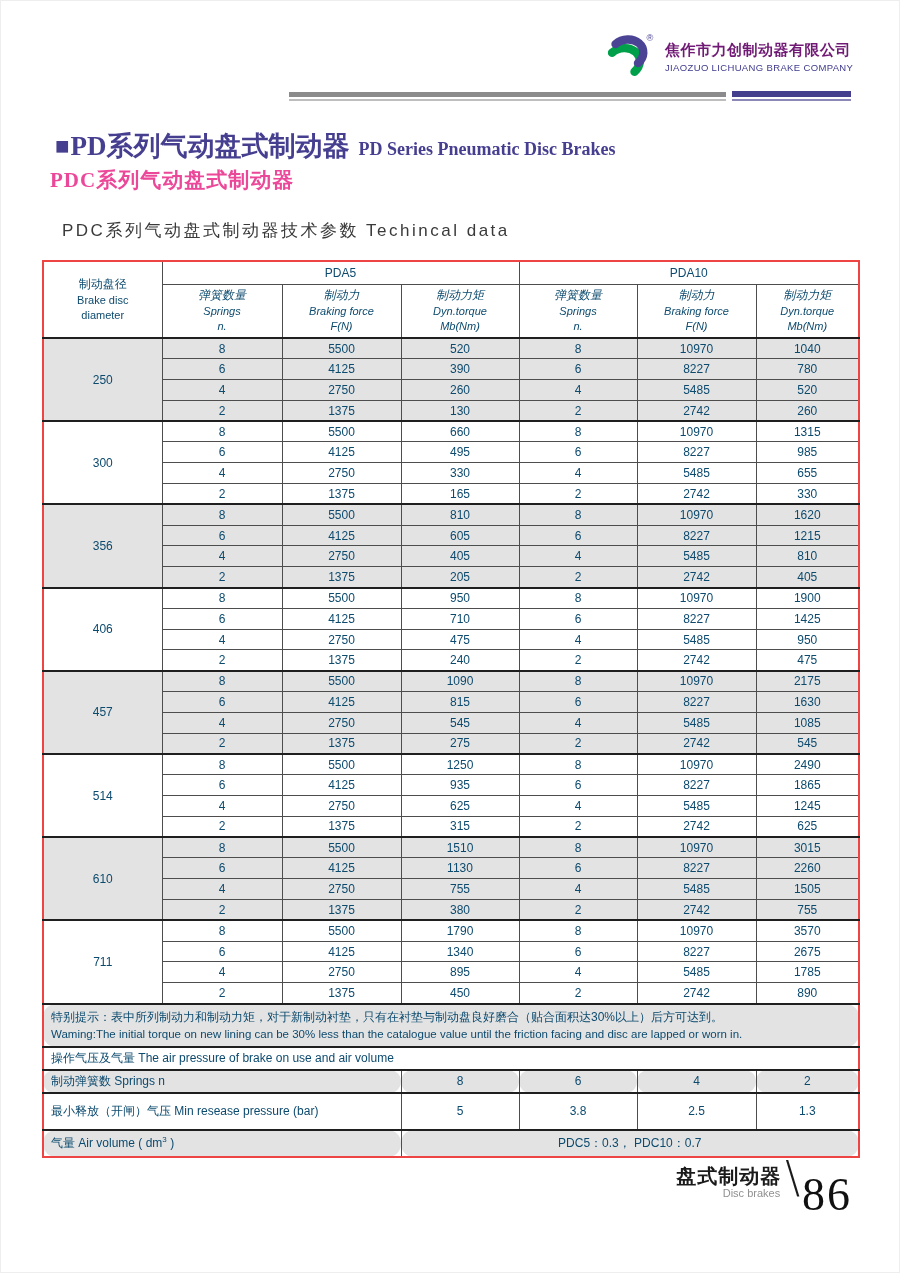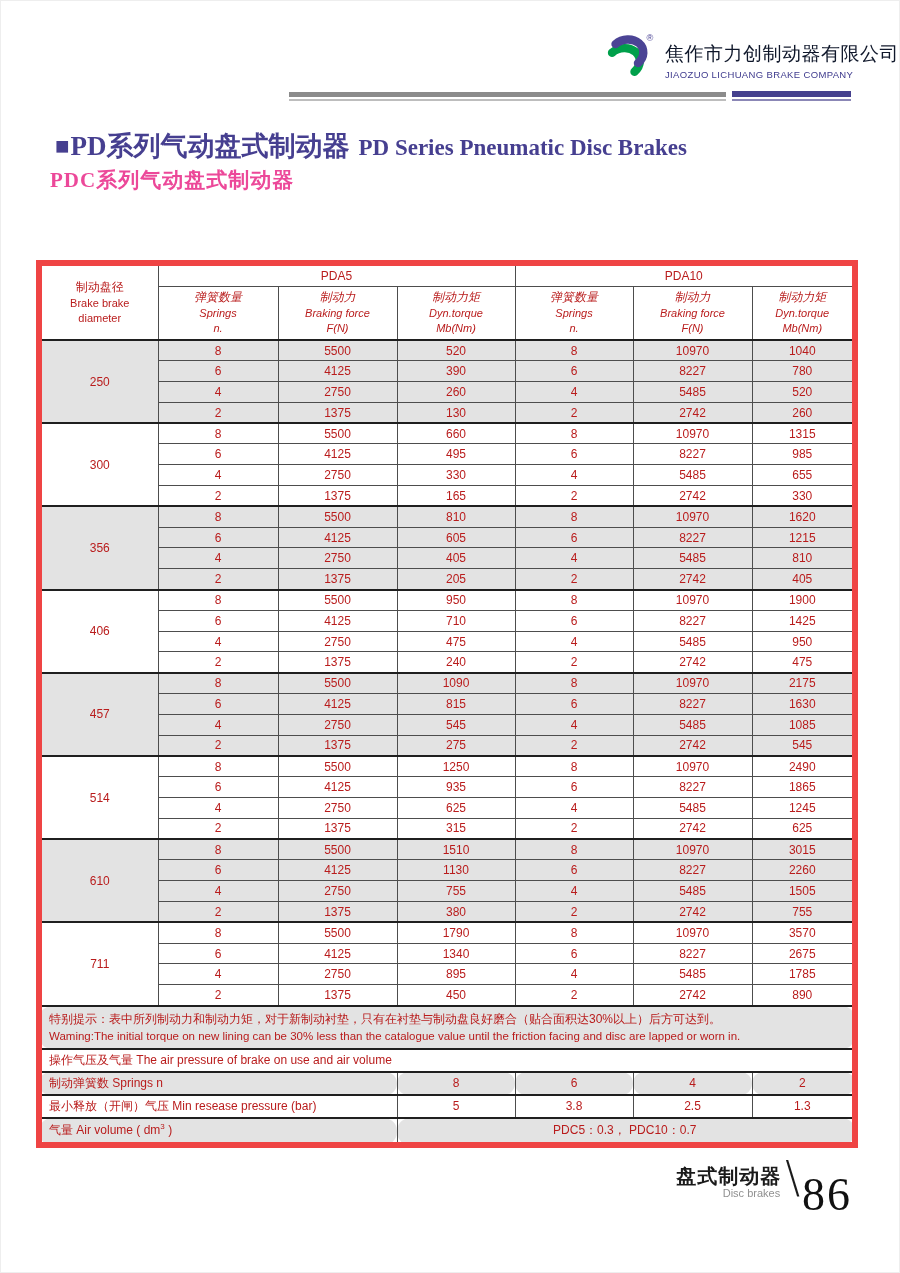--- a/index.html
+++ b/index.html
@@ -3,55 +3,55 @@
 <meta charset="utf-8">
 <style>
   * { margin:0; padding:0; box-sizing:border-box; }
   body { background:#fdfdfd; font-family:"Liberation Sans","DejaVu Sans",sans-serif; }
   .page { position:relative; width:900px; height:1273px; background:#ffffff; overflow:hidden; color:#2b2b2b; margin:0 auto; box-shadow:0 0 0 1px #eee inset; }
 
   
   .brand { position:absolute; left:592px; top:30px; display:flex; align-items:flex-start; }
   .logo-wrap { position:relative; width:66px; height:54px; }
   .names { margin-left:7px; margin-top:11px; }
-  .company-cn { font-size:19px; font-weight:normal; color:#0f172a; letter-spacing:0.5px; white-space:nowrap; }
+  .company-cn { font-size:15px; font-weight:bold; color:#701a75; letter-spacing:0.5px; white-space:nowrap; }
   .company-en { font-size:9.5px; color:#3e3a8d; letter-spacing:0.35px; margin-top:2px; white-space:nowrap; }
 
   .rule-gray   { position:absolute; left:289px; top:92px;  width:437px; height:5px; background:#8b8b8b; }
   .rule-gray2  { position:absolute; left:289px; top:99px;  width:437px; height:2px; background:#bdbdbd; }
   .rule-purple { position:absolute; left:732px; top:91px;  width:119px; height:6px; background:#45408e; }
   .rule-purple2{ position:absolute; left:732px; top:99px;  width:119px; height:2px; background:#8b87b6; }
 
   
   .title1 { position:absolute; left:55px; top:128px; font-family:"Liberation Serif","DejaVu Serif",serif; font-weight:bold; color:#463f90; font-size:27px; white-space:nowrap; }
   .title1 .marker { font-size:24px; vertical-align:1px; margin-right:1px; }
-  .title1 .t-en { font-size:23px; margin-left:9px; }
+  .title1 .t-en { font-size:18px; margin-left:9px; }
   .title2 { position:absolute; left:50px; top:166px; font-family:"Liberation Serif","DejaVu Serif",serif; font-weight:bold; color:#ec4899; font-size:21px; letter-spacing:1px; }
   .table-title { position:absolute; left:62px; top:219px; font-size:17px; color:#3a3a3a; letter-spacing:2.5px; }
 
   
-  table.t { position:absolute; left:36px; top:260px; width:816px; border-collapse:collapse; table-layout:fixed; font-size:12px; color:#b91c1c; border:6px solid #ef4444; }
+  table.t { position:absolute; left:42px; top:260px; width:816px; border-collapse:collapse; table-layout:fixed; font-size:12px; color:#0c4a6e; border:2px solid #ef4444; }
   .t th, .t td { border:1px solid #4d4d4d; text-align:center; vertical-align:middle; font-weight:normal; padding:0; }
   tr.head-top { height:23px; }
   tr.head-sub { height:54px;font-style:italic; }
   tr.head-sub th { border-bottom:2px solid #1f1f1f; }
   .hline { line-height:1.4; }
   .h-cn { font-size:12px; }
   .h-en, .h-unit { font-size:11px; }
   tr.data-row { height:20.8px; }
   tr.shade td { background:#e3e3e3; }
   tr.group-start td { border-top:2px solid #1f1f1f; }
   tr.special td { border-top:2px solid #1f1f1f;border-radius:13px; }
   td.left-cell { text-align:left; padding:2px 7px; }
   tr.note-row { height:43px; }
   .note-cn { font-size:12px; line-height:1.5; }
   .note-en { font-size:11.5px; line-height:1.4; }
   tr.air-title-row { height:22px;padding-left:31px; }
   tr.springs-row { height:22px; }
-  tr.pressure-row { height:23px; }
+  tr.pressure-row { height:37px; }
   tr.volume-row { height:27px;margin-top:28px; }
   sup { font-size:8px; }
 
   
   .footer { position:absolute; top:1154px; left:0; width:852px; display:flex; justify-content:flex-end; align-items:flex-start; }
   .f-names { text-align:right; margin-top:12px; }
   .f-cn { font-size:20px; font-weight:bold; color:#1a1a1a; letter-spacing:1px; line-height:1; }
   .f-en { font-size:11px; color:#909090; margin-top:1px; margin-right:1px; }
   .f-slash { font-size:44px; font-weight:300; color:#1a1a1a; line-height:1; margin:2px 2px 0 4px; font-family:"DejaVu Sans",sans-serif; }
   .f-page { font-family:"Liberation Serif","DejaVu Serif",serif; font-size:46px; color:#111; letter-spacing:2px; line-height:1; margin-top:18px; }
@@ -79,36 +79,37 @@
 
   <div class="rule-gray"></div>
   <div class="rule-gray2"></div>
   <div class="rule-purple"></div>
   <div class="rule-purple2"></div>
 
   <div class="title1">
     <span class="marker">■</span><span>PD系列气动盘式制动器</span><span class="t-en">PD Series Pneumatic Disc Brakes</span>
   </div>
   <div class="title2">PDC系列气动盘式制动器</div>
+  <div class="table-title">PDC系列气动盘式制动器技术参数 Techincal data</div>
 
   <table class="t">
     <colgroup>
       <col style="width:119px">
         <col style="width:120px">
         <col style="width:119px">
         <col style="width:118px">
         <col style="width:118px">
         <col style="width:119px">
         <col style="width:103px">
     </colgroup>
     <thead>
       <tr class="head-top">
         <th rowspan="2">
           <div class="hline h-cn">制动盘径</div>
-          <div class="hline h-en">Brake brake</div>
+          <div class="hline h-en">Brake disc</div>
           <div class="hline h-en">diameter</div>
         </th>
         <th colspan="3">PDA5</th>
         <th colspan="3">PDA10</th>
       </tr>
       <tr class="head-sub">
         <th>
           <div class="hline h-cn">弹簧数量</div>
           <div class="hline h-en">Springs</div>
           <div class="hline h-unit">n.</div>

